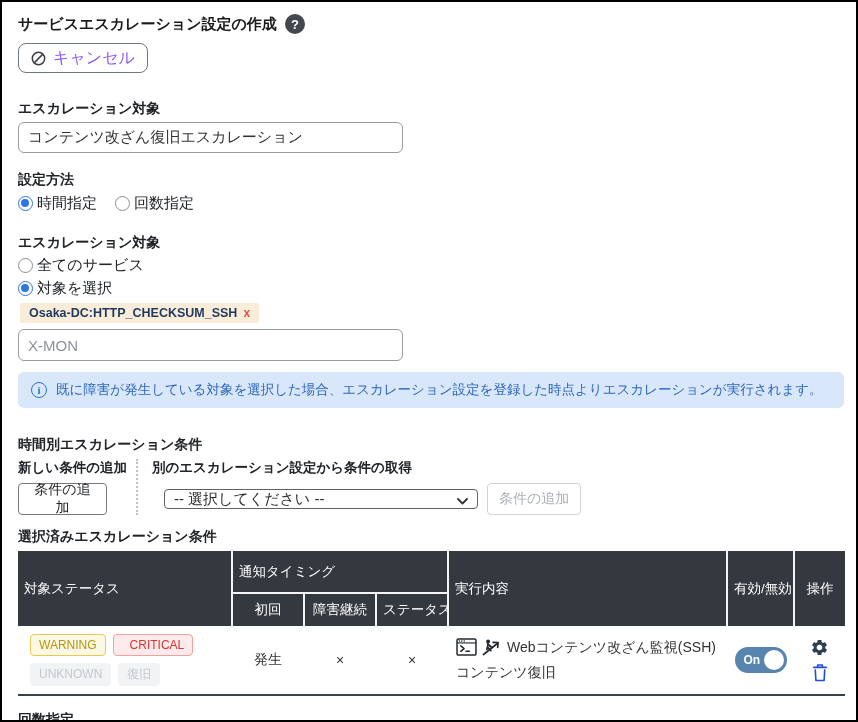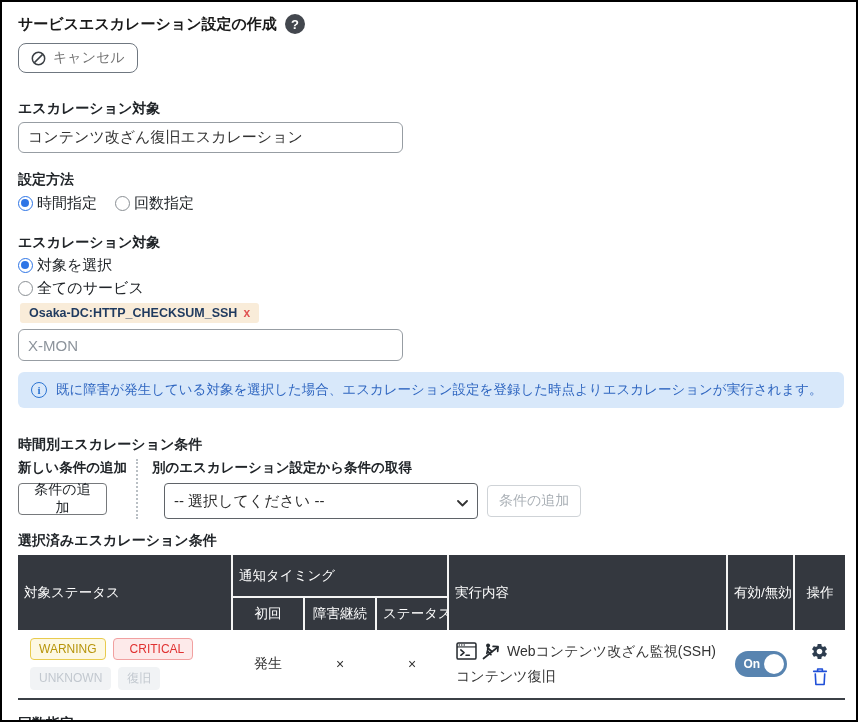--- a/index.html
+++ b/index.html
@@ -10,21 +10,21 @@
     color:#212529; overflow:hidden; position:relative;
   }
 
   
   .title-row { display:flex; align-items:center; gap:8px; margin-top:2px; }
   .page-title { font-size:15px; font-weight:bold; color:#1a1a1a; }
   .help-badge { width:20px; height:20px; border-radius:50%; background:#43474e; color:#fff;
     font-size:13px; font-weight:bold; display:flex; align-items:center; justify-content:center; }
 
   .btn { display:inline-flex; align-items:center; gap:7px; background:#fff; cursor:pointer;
-    border:1px solid #6f7780; border-radius:8px; padding:5px 12px; font-size:14px; color:#737373; }
+    border:1px solid #6f7780; border-radius:8px; padding:5px 12px; font-size:16px; color:#8b5cf6; }
   .cancel-btn { margin-top:9px; height:30px; }
 
   .lbl { font-weight:bold; font-size:14px; color:#212529; }
   .sec-name { margin-top:27px; }
   .text-input { display:block; width:385px; height:31px; margin-top:4px; border:1px solid #979da3;
     border-radius:6px; padding:0 9px; font-size:15px; color:#333;
     font-family:"Liberation Sans","DejaVu Sans",sans-serif; outline:none; }
   .text-input::placeholder { color:#8d949c; }
 
   .sec-method { margin-top:18px; }
@@ -57,21 +57,21 @@
   .cond-right { display:flex; flex-direction:column; padding-left:7px; }
   .cond-divider { border-left:2px dotted #b9bfc4; margin:0 7px 0 9px; }
   .sub-lbl { font-weight:bold; font-size:13.5px; }
   .cond-controls { display:flex; align-items:center; gap:9px; margin-top:6px; }
   .btn-plain { border:1px solid #76797c; border-radius:4px; background:#fff; font-size:14px;
     color:#212529; padding:0 11px; height:32px; display:inline-flex; align-items:center; cursor:pointer; }
   .btn-plain.disabled { border-color:#cfd3d7; color:#aab0b6; cursor:default; background:#fff; }
   .cond-left .btn-plain { margin-top:6px; width:89px; justify-content:center; }
 
   .selectbox { display:inline-flex; align-items:center; justify-content:space-between; background:#fff;
-    border:1px solid #5f6368; border-radius:4px; height:36px; padding:0 9px; font-size:15px; color:#2b2b2b; cursor:pointer; }
+    border:1px solid #5f6368; border-radius:4px; height:20px; padding:0 9px; font-size:15px; color:#2b2b2b; cursor:pointer; }
   .selectbox.import { width:314px; margin-left:12px; }
   .chev { flex:0 0 auto; margin-left:8px; }
 
   .sec-table { margin-top:13px; }
   table.cond { border-collapse:collapse; margin-top:5px; table-layout:fixed; width:827px; }
   table.cond th { background:#34383f; color:#fff; font-weight:normal; font-size:13.5px;
     white-space:nowrap; overflow:hidden; padding:0 6px; }
   th.c-status { width:214px; text-align:left; padding-left:12px; }
   th.c-timing { text-align:left; padding-left:10px; height:42px; }
   th.c-first { width:46px; text-align:center; height:33px; }
@@ -142,26 +142,26 @@
     <span class="radio on"></span>
     <span>時間指定</span>
     <span class="radio-gap"></span>
     <span class="radio off"></span>
     <span>回数指定</span>
   </div>
 
   
   <div class="lbl sec-target">エスカレーション対象</div>
   <div class="radio-row stack">
+    <span class="radio off"></span>
+    <span>全てのサービス</span>
+  </div>
+  <div class="radio-row stack">
     <span class="radio on"></span>
     <span>対象を選択</span>
-  </div>
-  <div class="radio-row stack">
-    <span class="radio off"></span>
-    <span>全てのサービス</span>
   </div>
 
   <div>
     <span class="tag">
       <span>Osaka-DC:HTTP_CHECKSUM_SSH</span>
       <span class="tag-x">x</span>
     </span>
   </div>
 
   <input class="text-input search-input" type="text" placeholder="X-MON" style="">

